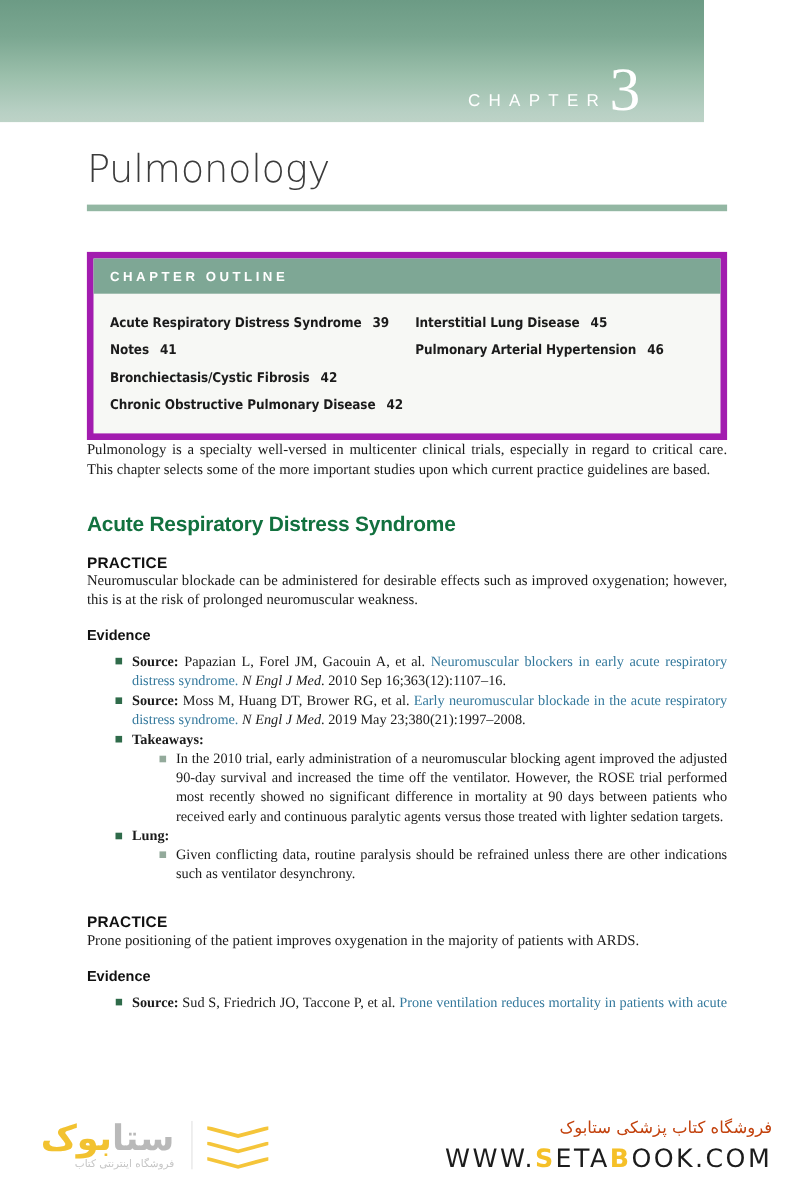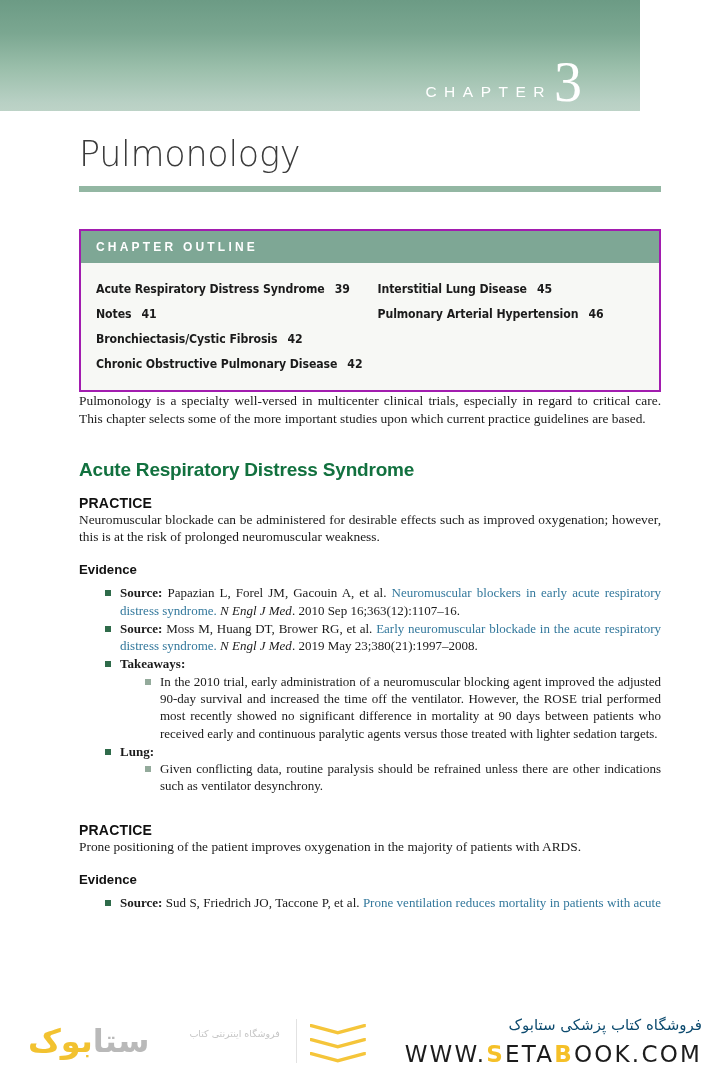--- a/index.html
+++ b/index.html
@@ -67,21 +67,21 @@
     width: 582px;
     height: 6px;
     background: #93b7a3;
     margin-top: 14px;
   }
 
   
   .outline-box {
     margin: 37px 0 0 79px;
     width: 582px;
-    border: 2px solid #a21caf;
+    border: 6px solid #a21caf;
     background: #f7f8f5;
     box-sizing: border-box;
   }
   .outline-header {
     background: #7ea795;
     color: #ffffff;
     font-family: "Liberation Sans", sans-serif;
     font-size: 12px;
     font-weight: 700;
     letter-spacing: 3.2px;
@@ -209,22 +209,22 @@
     box-sizing: border-box;
     padding: 0 18px 0 28px;
   }
   .wm-logo {
     display: flex;
     align-items: center;
     flex: 0 0 auto;
   }
   .wm-mark {
     display: flex;
-    flex-direction: row;
-    align-items: flex-start;
+    flex-direction: column;
+    align-items: flex-end;
     line-height: 1;
   }
   .wm-word {
     font-family: "DejaVu Sans", sans-serif;
     font-size: 32px;
     font-weight: 700;
     color: #b9b9b9;
     direction: rtl;
     letter-spacing: -1px;
   }
@@ -261,21 +261,21 @@
   .wm-right {
     margin-left: auto;
     text-align: right;
     display: flex;
     flex-direction: column;
     align-items: flex-end;
   }
   .wm-fa {
     font-family: "DejaVu Sans", sans-serif;
     font-size: 15px;
-    color: #0c4a6e;
+    color: #c2410c;
     direction: rtl;
     margin-bottom: 7px;
   }
   .wm-url {
     font-family: "DejaVu Sans", sans-serif;
     font-size: 23px;
     font-weight: 400;
     color: #1c1c1c;
     letter-spacing: 2.2px;
   }

